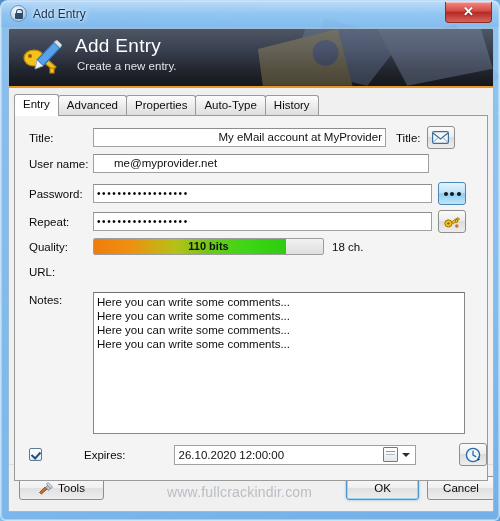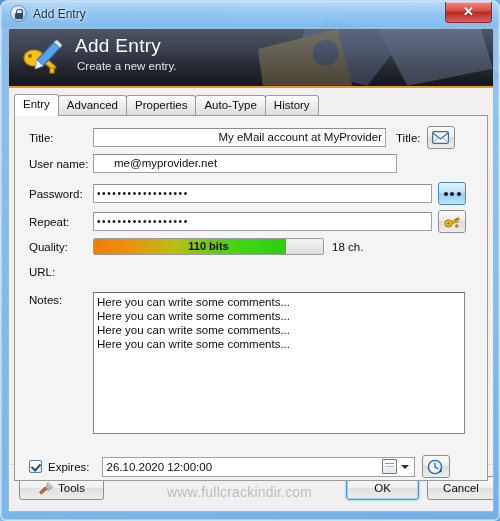--- a/index.html
+++ b/index.html
@@ -516,21 +516,21 @@
           <svg width="17" height="13" viewBox="0 0 17 13">
             <rect x=".6" y=".6" width="15.8" height="11.8" rx="1.4" fill="#f4f8fc" stroke="#3d6e9c" stroke-width="1.2"></rect>
             <path d="M1 2 L8.5 8 L16 2" fill="none" stroke="#3d6e9c" stroke-width="1.3"></path>
             <path d="M1 11.5 L6 6.5 M16 11.5 L11 6.5" fill="none" stroke="#6f9cc4" stroke-width="1"></path>
           </svg>
         </div>
       </div>
 
       <div class="row" style="top:38px;">
         <span class="lbl">User name:</span>
-        <div class="txt" style="width:304px;padding-left:20px;">me@myprovider.net</div>
+        <div class="txt" style="width:336px;padding-left:20px;">me@myprovider.net</div>
       </div>
 
       <div class="row" style="top:66px;">
         <span class="lbl">Password:</span>
         <div class="txt dots" style="width:339px;">••••••••••••••••••</div>
         <div class="sqbtn blue" style="margin-left:6px;">
           <span class="three-dots">
               <i></i>
               <i></i>
               <i></i>
@@ -568,21 +568,21 @@
       <div class="row" style="top:176px; align-items:flex-start;">
         <span class="lbl" style="padding-top:2px;">Notes:</span>
         <div id="notes-box" style="width:372px; height:142px;">
           <div>Here you can write some comments...</div>
           <div>Here you can write some comments...</div>
           <div>Here you can write some comments...</div>
           <div>Here you can write some comments...</div>
         </div>
       </div>
 
-      <div class="row" style="top:339px;">
+      <div class="row" style="top:327px;gap:36px;">
         <span class="cbx checked"></span>
         <span class="lbl" style="width:auto; padding-left:6px; margin-right:12px;">Expires:</span>
         <div id="expires-field" style="width:313px;">
           <span>26.10.2020 12:00:00</span>
           <span style="display:flex; align-items:center;">
             <span class="cal-glyph"></span>
             <span class="caret-dn"></span>
           </span>
         </div>
         <div class="sqbtn" style="margin-left:7px;">

